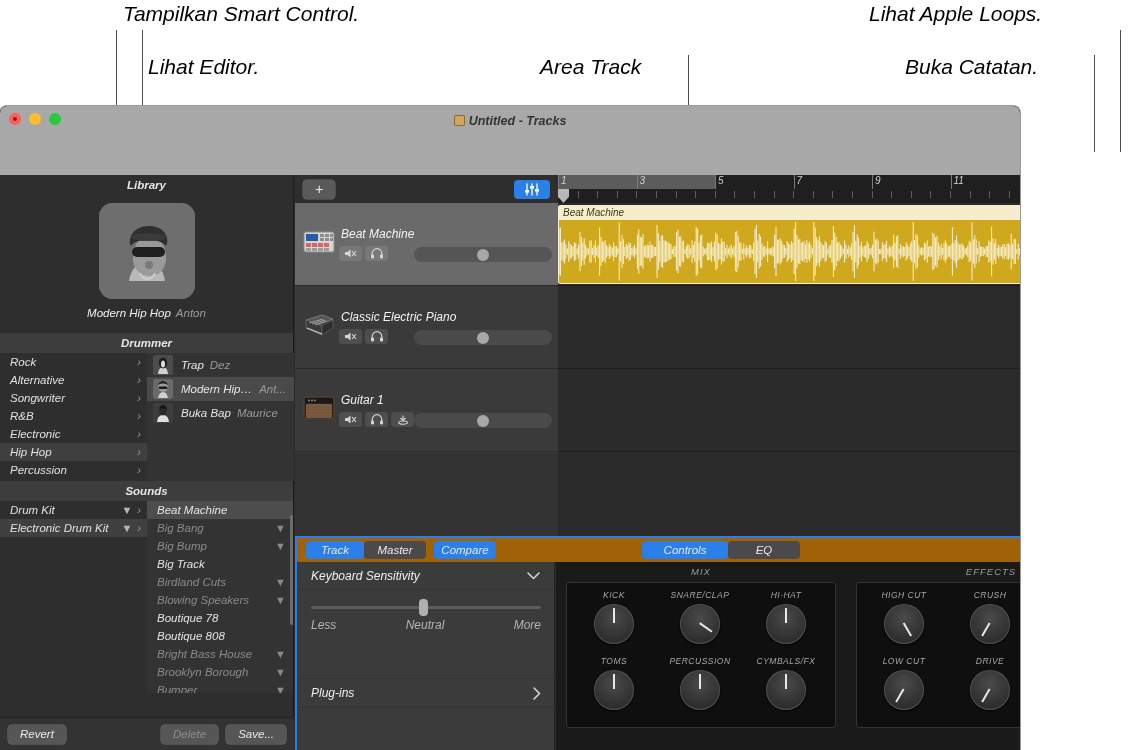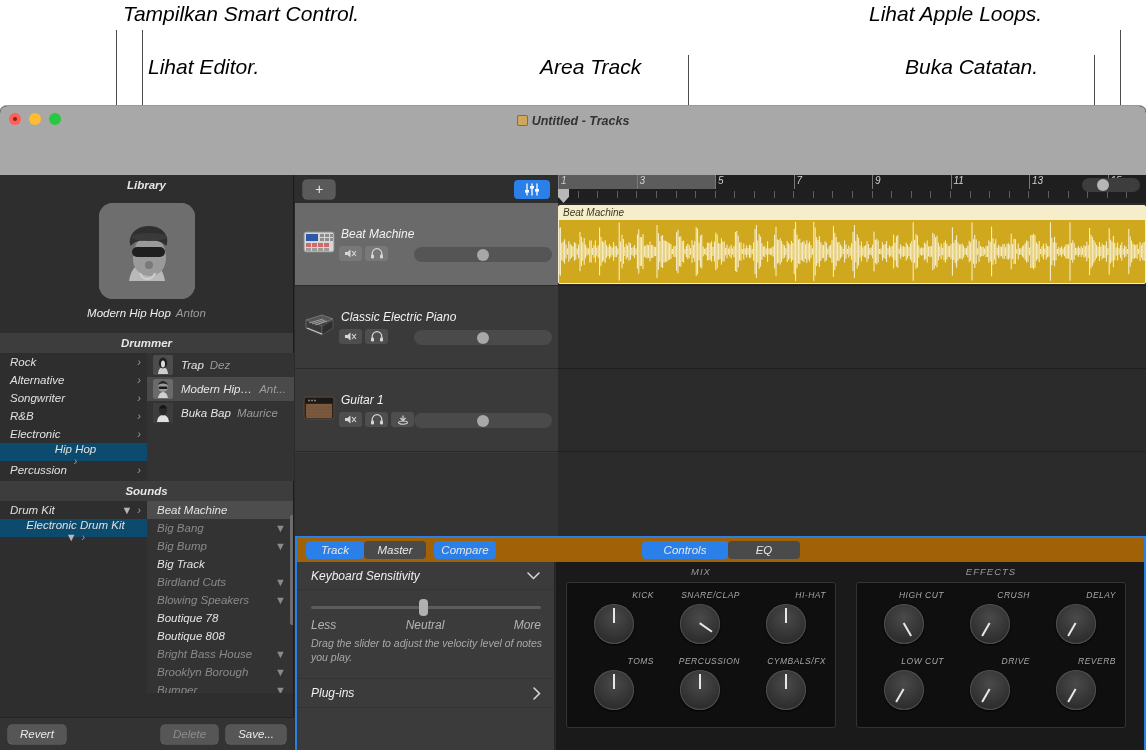--- a/index.html
+++ b/index.html
@@ -21,21 +21,21 @@
   }
   .leader {
     position: absolute;
     width: 1px;
     background: #4d4d4d;
   }
 
   
   #win {
     position: absolute; left: 0; top: 106px;
-    width: 1146px; height: 644px;
+    width: 1020px; height: 644px;
     background: #2b2b2b;
     border-radius: 7px 7px 0 0;
     overflow: hidden;
     box-shadow: 0 0 0 1px #9a9a9a;
   }
 
   
   #toolbar {
     position: relative;
     height: 69px;
@@ -124,21 +124,21 @@
   }
   .patch-label { text-align: center; font-size: 11.5px; margin-top: 8px; color: #f0f0f0; }
   .patch-label .artist { color: #9b9b9b; margin-left: 5px; }
 
   .lcol { position: absolute; width: 147px; left: 0; }
   .rcol { position: absolute; width: 147px; left: 147px; background: #333; }
   .lrow {
     height: 18px; display: flex; align-items: center; padding: 0 6px 0 10px;
     font-size: 11.5px; color: #e0e0e0; justify-content: space-between;
   }
-  .lrow.sel { background: #0c4a6e; flex-direction: column; }
+  .lrow.sel { background: #404040; }
   .chev { color: #9a9a9a; font-size: 11px; }
   .dlico { color: #b6b6b6; font-size: 11px; margin-right: 5px; }
 
   .drow {
     height: 24px; display: flex; align-items: center; padding: 0 8px 0 6px;
     font-size: 11.5px; color: #e6e6e6;
   }
   .drow.sel { background: #4a4a4a; }
   .dav { width: 20px; height: 20px; border-radius: 3px; background: #5a5a5a;
          margin-right: 8px; position: relative; overflow: hidden; flex: 0 0 auto; }
@@ -309,21 +309,21 @@
   .fxgroup { position: absolute; top: 20px; }
   .fxtitle {
     position: absolute; top: 0; width: 100%; text-align: center;
     font-size: 9.5px; color: #9a9a9a; letter-spacing: 1px;
   }
   .fxbox {
     position: absolute; top: 16px; border: 1px solid #333; border-radius: 3px;
     background: #0f0f0f;
   }
   .knobcell { position: absolute; width: 80px; text-align: center; }
-  .knoblabel { font-size: 8.5px; color: #a6a6a6; letter-spacing: .5px; text-align: right; }
+  .knoblabel { font-size: 8.5px; color: #a6a6a6; letter-spacing: .5px; }
   .knob {
     width: 40px; height: 40px; border-radius: 50%; margin: 4px auto 0;
     background: radial-gradient(circle at 50% 35%, #4a4a4a, #2e2e2e 70%);
     box-shadow: 0 1px 2px #000, inset 0 0 0 1px #4e4e4e; position: relative;
   }
   .knob .ind {
     position: absolute; left: 19px; top: 4px; width: 1.6px; height: 15px;
     background: #e8e8e8; transform-origin: 50% 100%;
   }
 </style>
@@ -911,21 +911,20 @@
               </svg>
           </div>
           <div id="ksslider">
               <div class="k"></div>
             </div>
           <div class="ks-labels">
             <span>Less</span>
             <span>Neutral</span>
             <span>More</span>
           </div>
-          <div class="ks-help">Drag the slider to adjust the velocity level of notes you play.</div>
           <div class="sc-row2">
             <span>Plug-ins</span>
             <svg width="8" height="13" viewBox="0 0 8 13">
                 <path d="M1 1l5.5 5.5L1 12" fill="none" stroke="#d8d8d8" stroke-width="1.5" stroke-linecap="round"></path>
               </svg>
           </div>
         </div>
 
         <div id="scright">
           <div class="fxgroup" style="left:10px;top:4px;width:270px;height:165px;">

